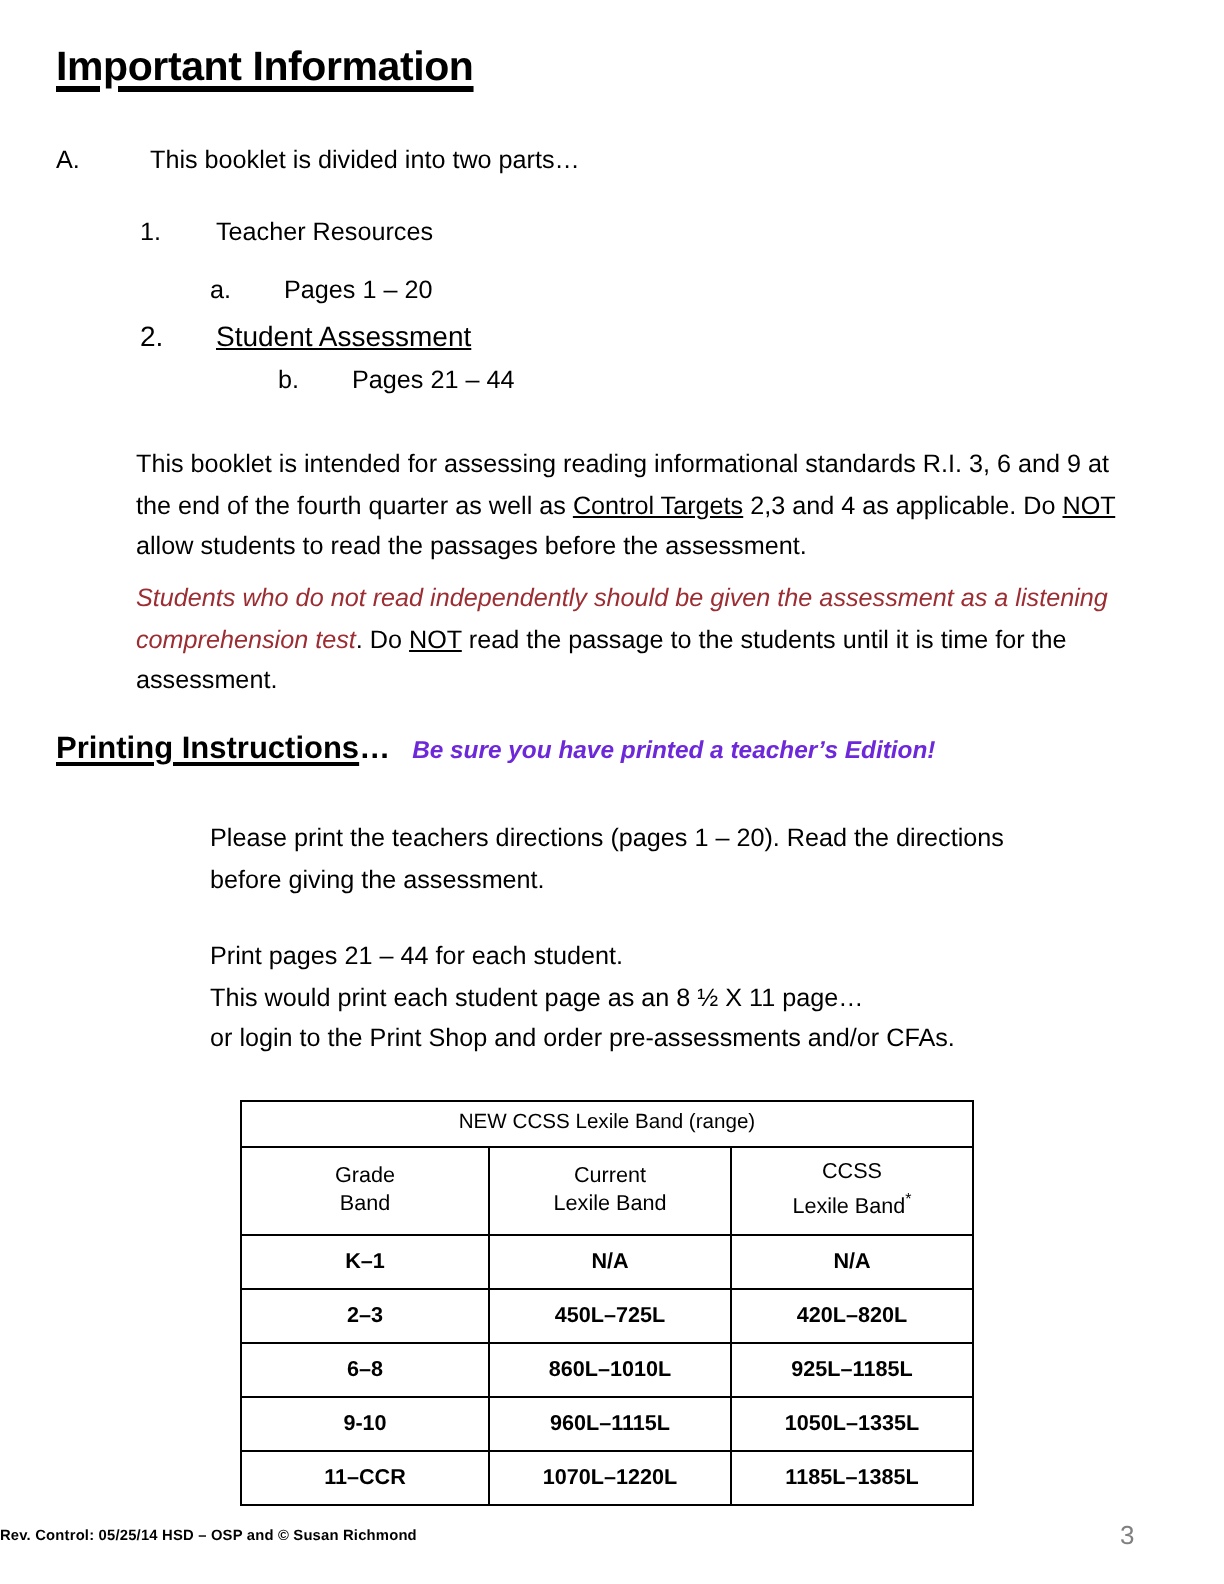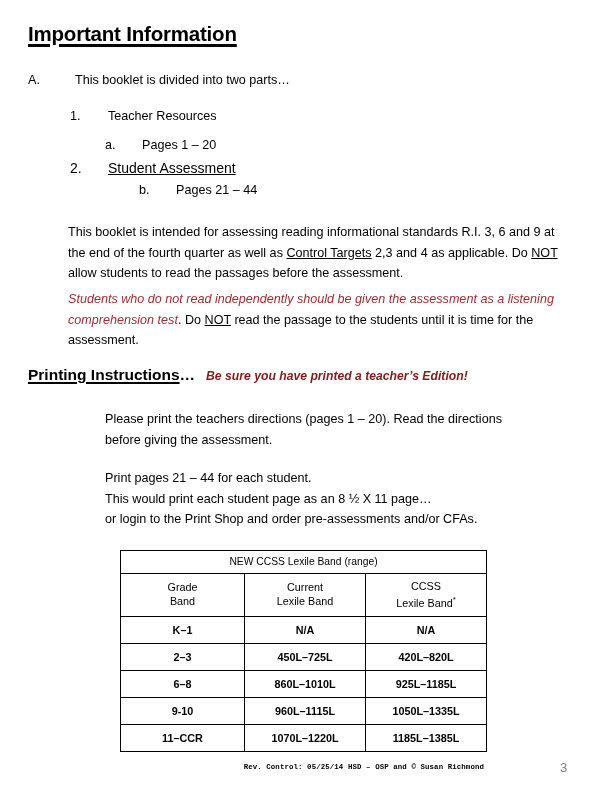--- a/index.html
+++ b/index.html
@@ -120,21 +120,21 @@
   .print-head .ph-main {
     font-weight: bold;
     text-decoration: underline;
     text-underline-offset: 2px;
     text-decoration-thickness: 2px;
   }
   .print-head .ph-dots {
     font-weight: bold;
   }
   .print-head .ph-sub {
-    color: #7f1d1d;
+    color: #6d28d9;
     font-weight: bold;
     font-style: italic;
     font-size: 12.2px;
     margin-left: 11px;
   }
 
   .para-print1 {
     position: absolute;
     left: 105px;
     top: 409px;
@@ -187,26 +187,25 @@
   .lexile-table col.c2 { width: 121px; }
   .lexile-table col.c3 { width: 121px; }
   .ast { vertical-align: super; font-size: 8px; }
 
   
   .footer-note {
     position: absolute;
     left: 0;
     top: 763px;
     width: 484px;
-    text-align: right;
+    text-align: left;
     font-size: 7.4px;
     font-weight: bold;
     color: #000000;
     letter-spacing: 0.1px;
-    font-family: Liberation Mono, monospace;
   }
   .page-num {
     position: absolute;
     left: 560px;
     top: 760px;
     font-size: 13px;
     color: #808080;
   }
 </style>
 </head>

